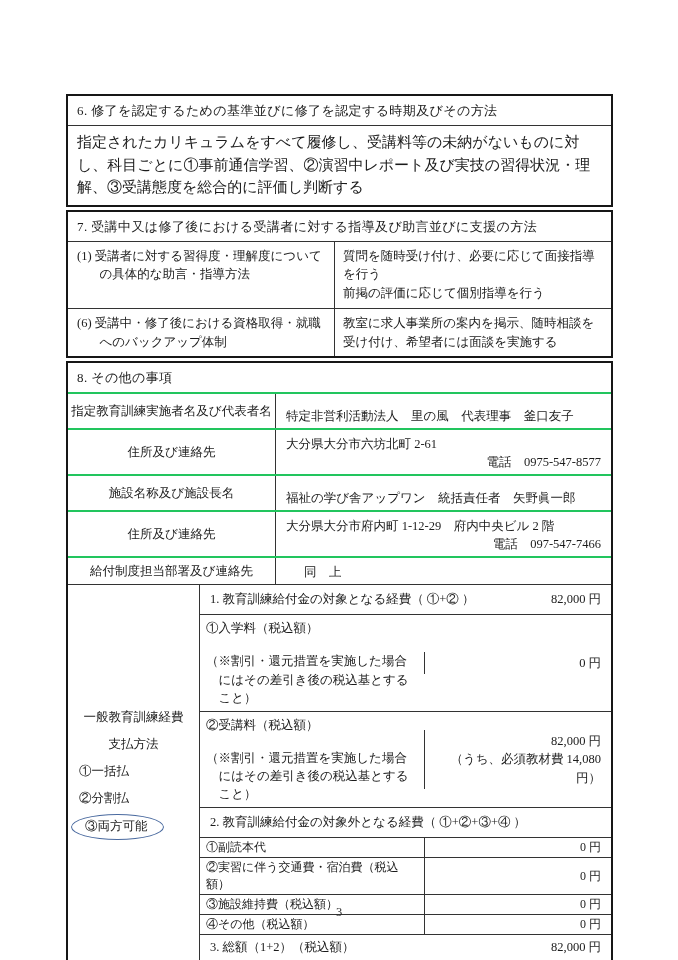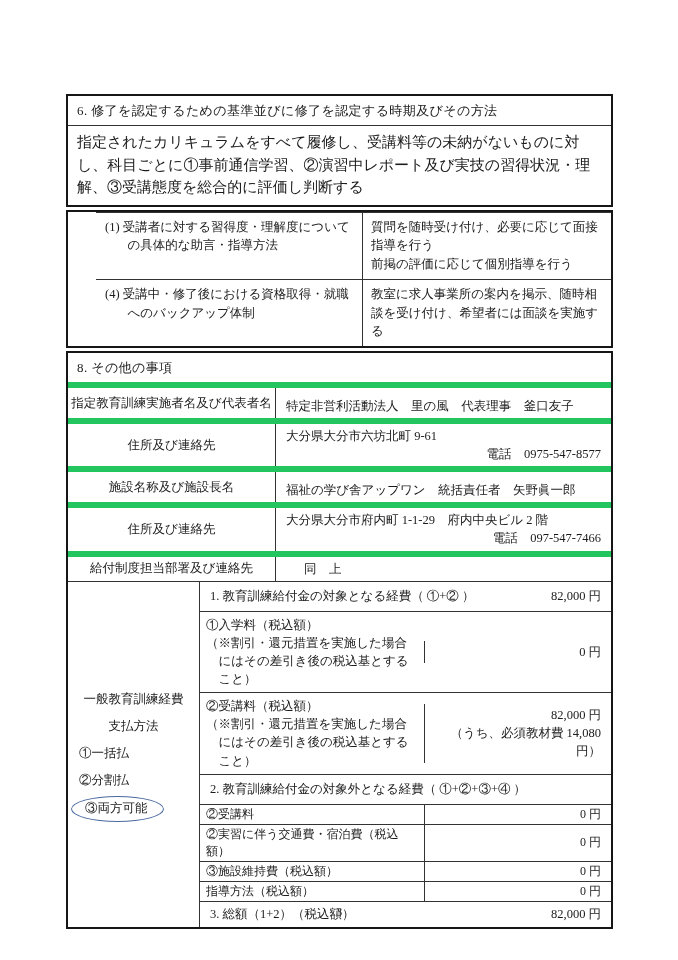--- a/index.html
+++ b/index.html
@@ -10,113 +10,114 @@
     color:#1b1b1b; -webkit-font-smoothing:antialiased;
   }
   .doc { position:absolute; left:66px; top:94px; width:651px; }
   .tbl { border:2px solid #161616; background:#fff; margin-bottom:3px; width:547px; }
   .hdr { font-size:13px; padding:6px 9px 5px 9px; letter-spacing:.4px; min-height:28px; }
 
   
   .t1-body { border-top:1px solid #333; padding:5px 9px 6px 9px; font-size:15px; line-height:1.5; }
 
   
-  .t2-row { display:flex; border-top:1px solid #333; align-items:stretch;margin-left:28px; }
+  .t2-row { display:flex; border-top:1px solid #333; align-items:stretch; }
   .t2-left {
     width:266px; font-size:12.5px; line-height:1.5;
     padding:5px 8px 5px calc(9px + 1.8em); text-indent:-1.8em;
   }
   .t2-right { flex:1; border-left:1px solid #333; padding:5px 8px; font-size:12.5px; line-height:1.5; }
 
   
-  .i-row { display:flex; border-top:6px solid #22c55e; align-items:stretch; }
+  .i-row { display:flex; border-top:2px solid #22c55e; align-items:stretch; }
   .i-label { width:207px; display:flex; align-items:center; justify-content:center; text-align:center; font-size:12.5px; }
   .i-value { flex:1; border-left:1px solid #333; padding:3px 10px; font-size:12.5px; display:flex; flex-direction:column; justify-content:flex-end; line-height:1.45; }
   .h36 { min-height:36px; } .h46 { min-height:46px; } .h28 { min-height:28px; }
   .tel { text-align:right; }
   .indent18 { padding-left:18px; }
 
   
   .fee-row { display:flex; border-top:1px solid #333; align-items:stretch; }
   .pay-cell { width:131px; display:flex; flex-direction:column; justify-content:center; font-size:12.5px; }
   .pay-cell > div { margin:5px 0; }
   .pay-center { text-align:center; }
   .pay-left { padding-left:11px; }
   .circled { display:inline-block; border:1.6px solid #4a6a9f; border-radius:50%; padding:3px 15px 4px 13px; margin:-3px 0 -4px -8px; }
   .fee-main { flex:1; border-left:1px solid #333; display:flex; flex-direction:column; font-size:12.5px; }
   .f-row1 { display:flex; align-items:center; min-height:29px; padding:0 10px; }
   .f-amount { margin-left:auto; white-space:nowrap; }
   .f-item { display:flex; border-top:1px solid #333; align-items:center; }
   .f-item-left { width:224px; padding:4px 6px; line-height:1.45; }
-  .f-note { padding-left:1em; text-indent:-1em; }
+  .f-note { padding-left:1em; text-indent:-1em;margin-top:15px; }
   .f-item-right { flex:1; border-left:1px solid #333; display:flex; flex-direction:column; justify-content:center; text-align:right; padding:2px 10px; line-height:1.45; }
   .f-row2 { border-top:1px solid #333; display:flex; align-items:center; min-height:30px; padding:0 10px; }
   .f-sub { display:flex; border-top:1px solid #333; min-height:19px; align-items:stretch; font-size:12px; }
   .f-sub-label { width:224px; padding:1px 6px; display:flex; align-items:center; }
   .f-sub-amt { flex:1; border-left:1px solid #333; display:flex; align-items:center; justify-content:flex-end; padding:1px 10px; }
   .f-row3 { border-top:1px solid #333; display:flex; align-items:center; min-height:26px; padding:0 10px; }
 
   .page-num { position:absolute; left:0; right:0; top:905px; text-align:center; font-size:12.5px; color:#2a2a2a; }
 </style>
 </head>
 <body>
 
 <div class="doc">
 
   <div class="tbl">
     <div class="hdr">6. 修了を認定するための基準並びに修了を認定する時期及びその方法</div>
     <div class="t1-body">指定されたカリキュラムをすべて履修し、受講料等の未納がないものに対し、科目ごとに①事前通信学習、②演習中レポート及び実技の習得状況・理解、③受講態度を総合的に評価し判断する</div>
   </div>
 
   <div class="tbl">
+    <div class="hdr">7. 受講中又は修了後における受講者に対する指導及び助言並びに支援の方法</div>
     <div class="t2-row">
       <div class="t2-left">(1) 受講者に対する習得度・理解度についての具体的な助言・指導方法</div>
       <div class="t2-right">
         <div>質問を随時受け付け、必要に応じて面接指導を行う</div>
         <div>前掲の評価に応じて個別指導を行う</div>
       </div>
     </div>
     <div class="t2-row">
-      <div class="t2-left">(4) 受講中・修了後における資格取得・就職へのバックアップ体制</div>
+      <div class="t2-left">(6) 受講中・修了後における資格取得・就職へのバックアップ体制</div>
       <div class="t2-right">
         <div>教室に求人事業所の案内を掲示、随時相談を受け付け、希望者には面談を実施する</div>
         <div></div>
       </div>
     </div>
   </div>
 
   <div class="tbl">
     <div class="hdr">8. その他の事項</div>
 
     <div class="i-row h36">
       <div class="i-label">指定教育訓練実施者名及び代表者名</div>
       <div class="i-value">
         <div>特定非営利活動法人　里の風　代表理事　釜口友子</div>
       </div>
     </div>
 
     <div class="i-row h46">
       <div class="i-label">住所及び連絡先</div>
       <div class="i-value">
-        <div>大分県大分市六坊北町 9-61</div>
+        <div>大分県大分市六坊北町 2-61</div>
         <div class="tel">電話　0975-547-8577</div>
       </div>
     </div>
 
     <div class="i-row h36">
       <div class="i-label">施設名称及び施設長名</div>
       <div class="i-value">
         <div>福祉の学び舎アップワン　統括責任者　矢野眞一郎</div>
       </div>
     </div>
 
     <div class="i-row h46">
       <div class="i-label">住所及び連絡先</div>
       <div class="i-value">
-        <div>大分県大分市府内町 1-1-29　府内中央ビル 2 階</div>
+        <div>大分県大分市府内町 1-12-29　府内中央ビル 2 階</div>
         <div class="tel">電話　097-547-7466</div>
       </div>
     </div>
 
     <div class="i-row h28">
       <div class="i-label">給付制度担当部署及び連絡先</div>
       <div class="i-value">
         <div class="indent18">同　上</div>
       </div>
     </div>
@@ -157,33 +158,33 @@
             <div>82,000 円</div>
             <div>（うち、必須教材費 14,080 円）</div>
           </div>
         </div>
 
         <div class="f-row2">
           <span>2. 教育訓練給付金の対象外となる経費（ ①+②+③+④ ）</span>
         </div>
 
         <div class="f-sub">
-          <div class="f-sub-label">②受講料</div>
+          <div class="f-sub-label">①副読本代</div>
           <div class="f-sub-amt">0 円</div>
         </div>
         <div class="f-sub">
           <div class="f-sub-label">②実習に伴う交通費・宿泊費（税込額）</div>
           <div class="f-sub-amt">0 円</div>
         </div>
         <div class="f-sub">
           <div class="f-sub-label">③施設維持費（税込額）</div>
           <div class="f-sub-amt">0 円</div>
         </div>
         <div class="f-sub">
-          <div class="f-sub-label">指導方法（税込額）</div>
+          <div class="f-sub-label">④その他（税込額）</div>
           <div class="f-sub-amt">0 円</div>
         </div>
 
         <div class="f-row3">
           <span>3. 総額（1+2）（税込額）</span>
           <span class="f-amount">82,000 円</span>
         </div>
       </div>
     </div>
   </div>

